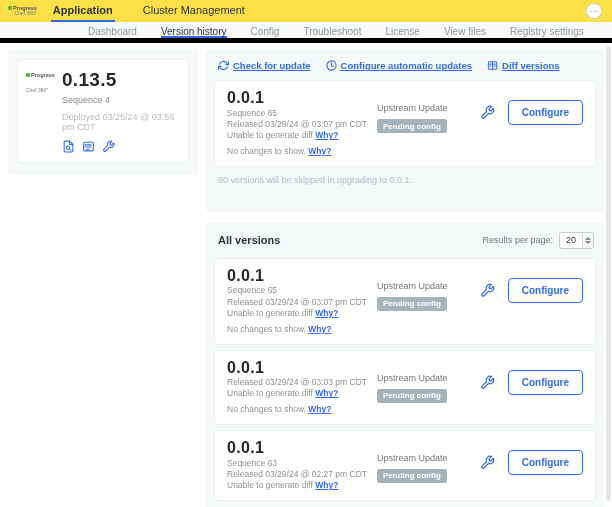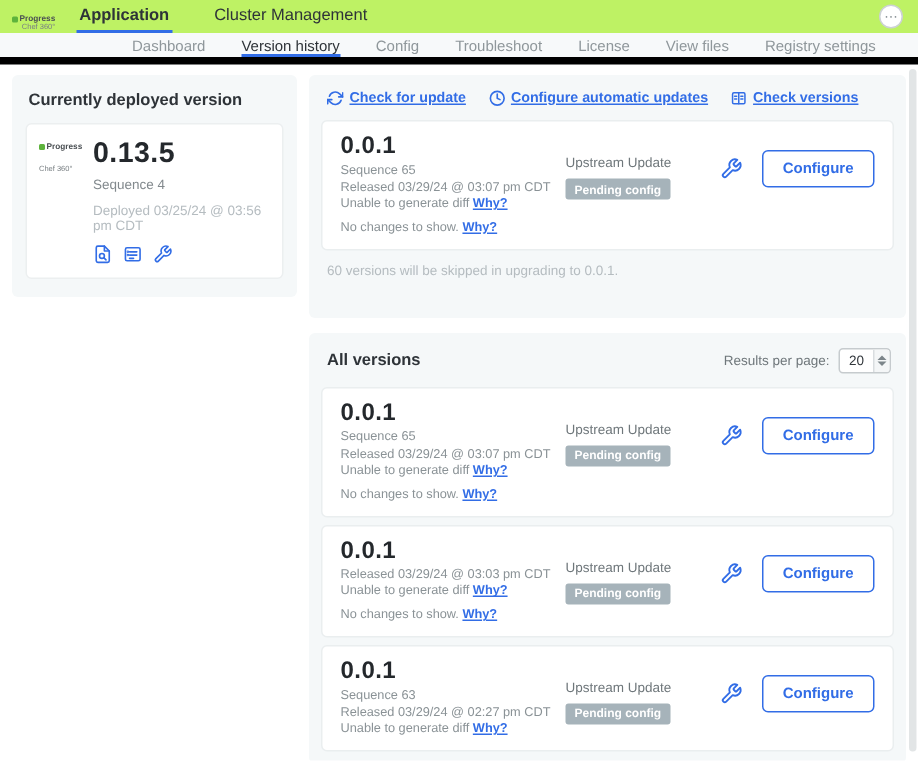--- a/index.html
+++ b/index.html
@@ -1,20 +1,20 @@
 <!DOCTYPE html>
 <html><head>
 <meta charset="utf-8">
 <style>
   * { margin:0; padding:0; box-sizing:border-box; }
   html,body { width:612px; height:507px; overflow:hidden; background:#fff;
     font-family:"Liberation Sans","DejaVu Sans",sans-serif; color:#32373c; }
 
   
-  .topnav { height:22px; display:flex; align-items:flex-end; padding-left:8px; position:relative; background:#bef264; }
+  .topnav { height:22px; display:flex; align-items:center; padding-left:8px; position:relative; background:#fde047; }
   .brand { display:flex; flex-direction:column; justify-content:center; margin-right:14px; line-height:1.15; }
   .brand .b1 { font-size:5.5px; color:#4a4f53; display:flex; align-items:center; gap:1px; font-weight:700; }
   .brand .b1 .dot { width:4px; height:4px; background:#5db33c; border-radius:1px; display:inline-block; }
   .brand .b2 { font-size:5px; color:#7a8084; text-align:right; }
   .toptab { font-size:11px; line-height:20px; padding:0 2px; margin-right:26px; color:#2e3338; cursor:pointer; border-bottom:2px solid transparent; }
   .toptab.active { font-weight:700; border-bottom-color:#326de6; }
   .overflow-btn { position:absolute; right:10px; top:3px; width:16px; height:16px; border:1px solid #ccd1d4; border-radius:50%;
     display:flex; align-items:center; justify-content:center; font-size:9px; color:#8f979b; background:#fff; cursor:pointer; }
 
   
@@ -101,21 +101,20 @@
   <div class="subtab">Config</div>
   <div class="subtab">Troubleshoot</div>
   <div class="subtab">License</div>
   <div class="subtab">View files</div>
   <div class="subtab">Registry settings</div>
 </div>
 
 <div class="content">
 
   <div class="panel left-panel">
-    <h2>Currently deployed version</h2>
     <div class="deployed-card">
       <div class="dep-logo">
         <span class="l1">
             <span class="dot"></span>
             <span>Progress</span>
           </span>
         <span class="l2">Chef 360°</span>
       </div>
       <div class="dep-main">
         <div class="dep-version">0.13.5</div>
@@ -167,21 +166,21 @@
           </span>
           <span class="hlink">
             <svg viewBox="0 0 24 24" fill="none" stroke="#326de6" stroke-width="2.2" stroke-linecap="round" stroke-linejoin="round">
                 <rect x="3" y="4" width="18" height="16" rx="2"></rect>
                 <line x1="12" y1="4" x2="12" y2="20"></line>
                 <line x1="6" y1="9" x2="9" y2="9"></line>
                 <line x1="6" y1="13" x2="9" y2="13"></line>
                 <line x1="15" y1="9" x2="18" y2="9"></line>
                 <line x1="15" y1="13" x2="18" y2="13"></line>
               </svg>
-            <span>Check versions</span>
+            <span>Diff versions</span>
           </span>
         </div>
       </div>
 
       <div class="vcard">
         <div class="vc-left">
           <div class="v-num">0.0.1</div>
           <div class="v-line">Sequence 65</div>
           <div class="v-line">Released 03/29/24 @ 03:07 pm CDT</div>
           <div class="v-line"><span>Unable to generate diff</span> <span class="why">Why?</span></div>

